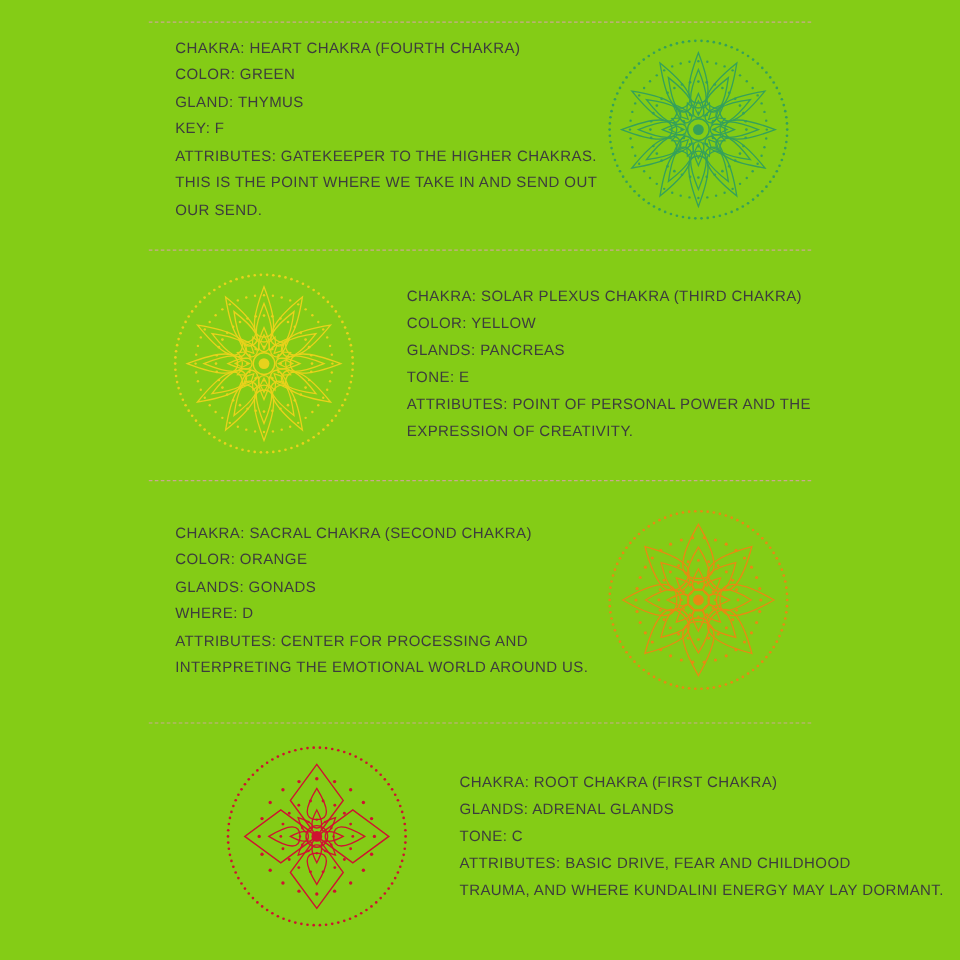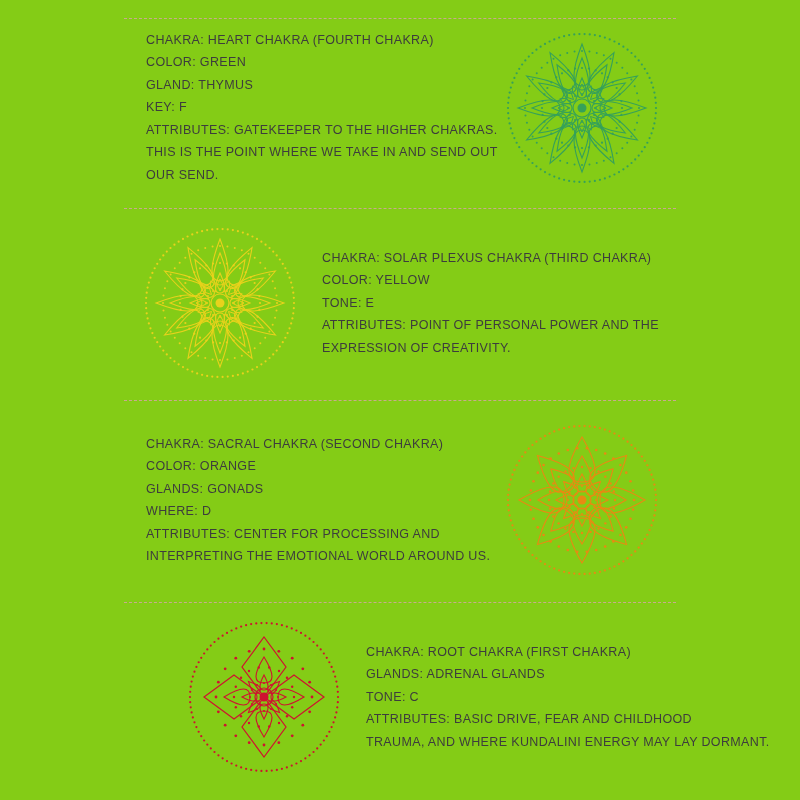--- a/index.html
+++ b/index.html
@@ -60,21 +60,21 @@
   #sec-solar   { position:absolute; left:0; top:208px; width:800px; height:190px; }
   #sec-sacral  { position:absolute; left:0; top:400px; width:800px; height:200px; }
   #sec-root    { position:absolute; left:0; top:602px; width:800px; height:190px;padding-left:44px; }
 
   .d-heart  { top: 8px; }
   .d-solar  { top: 0px; }
   .d-sacral { top: 0px; }
   .d-root   { top: 0px; }
 
   .left-text  { margin-left: 146px; }
-  .right-text { margin-left: 22px; }
+  .right-text { margin-left: 39px; }
   .left-mandala  { margin-left: 140px; }
   .right-mandala { margin-left: auto; margin-right: 138px; }
 </style>
 </head>
 <body>
 
 <div id="page">
 
   <div class="section" id="sec-heart">
     <div class="divider d-heart"></div>
@@ -571,20 +571,21 @@
             <circle cx="73" cy="67.87564434701787" r="1" fill="#e8d21c"></circle>
             <circle cx="80" cy="66" r="1" fill="#e8d21c"></circle>
             <circle cx="87" cy="67.87564434701785" r="1" fill="#e8d21c"></circle>
             <circle cx="92.12435565298213" cy="73" r="1" fill="#e8d21c"></circle>
           </g>
       </svg>
     </div>
     <div class="text-block right-text">
       <div class="text-line">CHAKRA: SOLAR PLEXUS CHAKRA (THIRD CHAKRA)</div>
       <div class="text-line">COLOR: YELLOW</div>
+      <div class="text-line">GLANDS: PANCREAS</div>
       <div class="text-line">TONE: E</div>
       <div class="text-line">ATTRIBUTES: POINT OF PERSONAL POWER AND THE</div>
       <div class="text-line">EXPRESSION OF CREATIVITY.</div>
     </div>
   </div>
 
   <div class="section" id="sec-sacral">
     <div class="divider d-sacral"></div>
     <div class="text-block left-text">
       <div class="text-line">CHAKRA: SACRAL CHAKRA (SECOND CHAKRA)</div>

